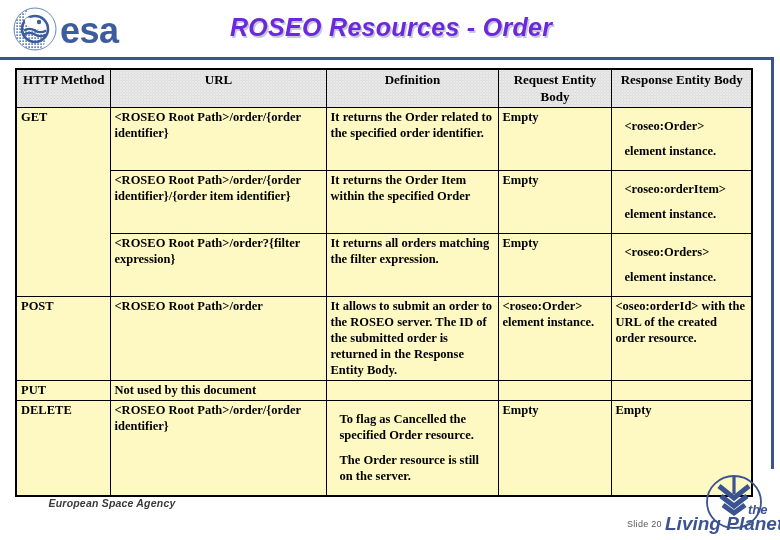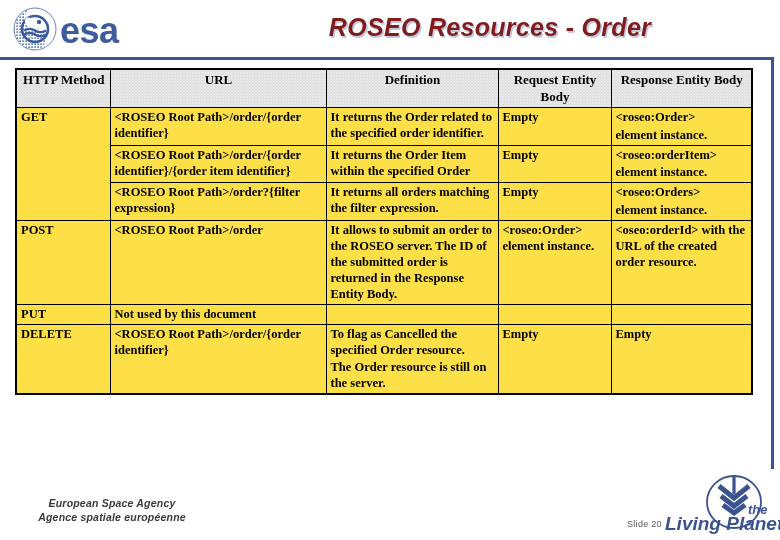--- a/index.html
+++ b/index.html
@@ -21,26 +21,26 @@
     left: 10px;
     top: 4px;
     width: 150px;
     height: 50px;
   }
   #slide-title {
     position: absolute;
     left: 230px;
     top: 13px;
     width: 520px;
-    text-align: center;
+    text-align: left;
     font-family: "Liberation Sans", sans-serif;
     font-weight: bold;
     font-style: italic;
     font-size: 25px;
-    color: #7f1d1d;
+    color: #6d28d9;
     letter-spacing: 0.3px;
     text-shadow: 1.5px 1.5px 0 #c3c9e0;
     white-space: nowrap;
   }
   #header-rule {
     position: absolute;
     left: 0;
     top: 57px;
     width: 774px;
     height: 3px;
@@ -57,21 +57,21 @@
 
   
   #spec-table {
     position: absolute;
     left: 15px;
     top: 68px;
     width: 738px;
     border-collapse: collapse;
     table-layout: fixed;
     border: 2px solid #000000;
-    background: #fde047;
+    background: #fef9c3;
   }
   #spec-table td, #spec-table th {
     border: 1px solid #000000;
     vertical-align: top;
     padding: 1px 3px 2px 4px;
     font-family: "Liberation Serif", serif;
     font-size: 12.5px;
     line-height: 1.28;
     color: #000000;
     font-weight: bold;
@@ -92,21 +92,21 @@
     padding-top: 2px;
     padding-bottom: 2px;
     vertical-align: top;
   }
   .col-method  { width: 94px; }
   .col-url     { width: 216px; }
   .col-def     { width: 172px; }
   .col-req     { width: 113px; }
   .col-resp    { width: 141px; }
 
-  .cell-p { margin: 0; }
+  .cell-p { margin: 9px; }
   .cell-p + .cell-p { margin-top: 0.12em; }
 
   
   #footer-esa {
     position: absolute;
     left: 12px;
     top: 496px;
     width: 200px;
     font-family: "Liberation Sans", sans-serif;
     font-style: italic;
@@ -251,21 +251,20 @@
         <p class="cell-p">The Order resource is still on the server.</p>
       </td>
       <td>Empty</td>
       <td>Empty</td>
     </tr>
   </tbody>
 </table>
 
 <div id="footer-esa">
   <div>European Space Agency</div>
-  <div>Agence spatiale européenne</div>
 </div>
 
 <div id="footer-center">HMA-S SRR, 16 May 2013</div>
 <div id="footer-slide">Slide 20</div>
 
 <div id="living-planet">
   <svg viewBox="0 0 118 66" width="118" height="66">
     <g>
       <ellipse cx="72" cy="30" rx="27" ry="26" fill="none" stroke="#3b5390" stroke-width="1.8"></ellipse>
       <line x1="72" y1="5" x2="72" y2="22" stroke="#3b5390" stroke-width="3.2"></line>

